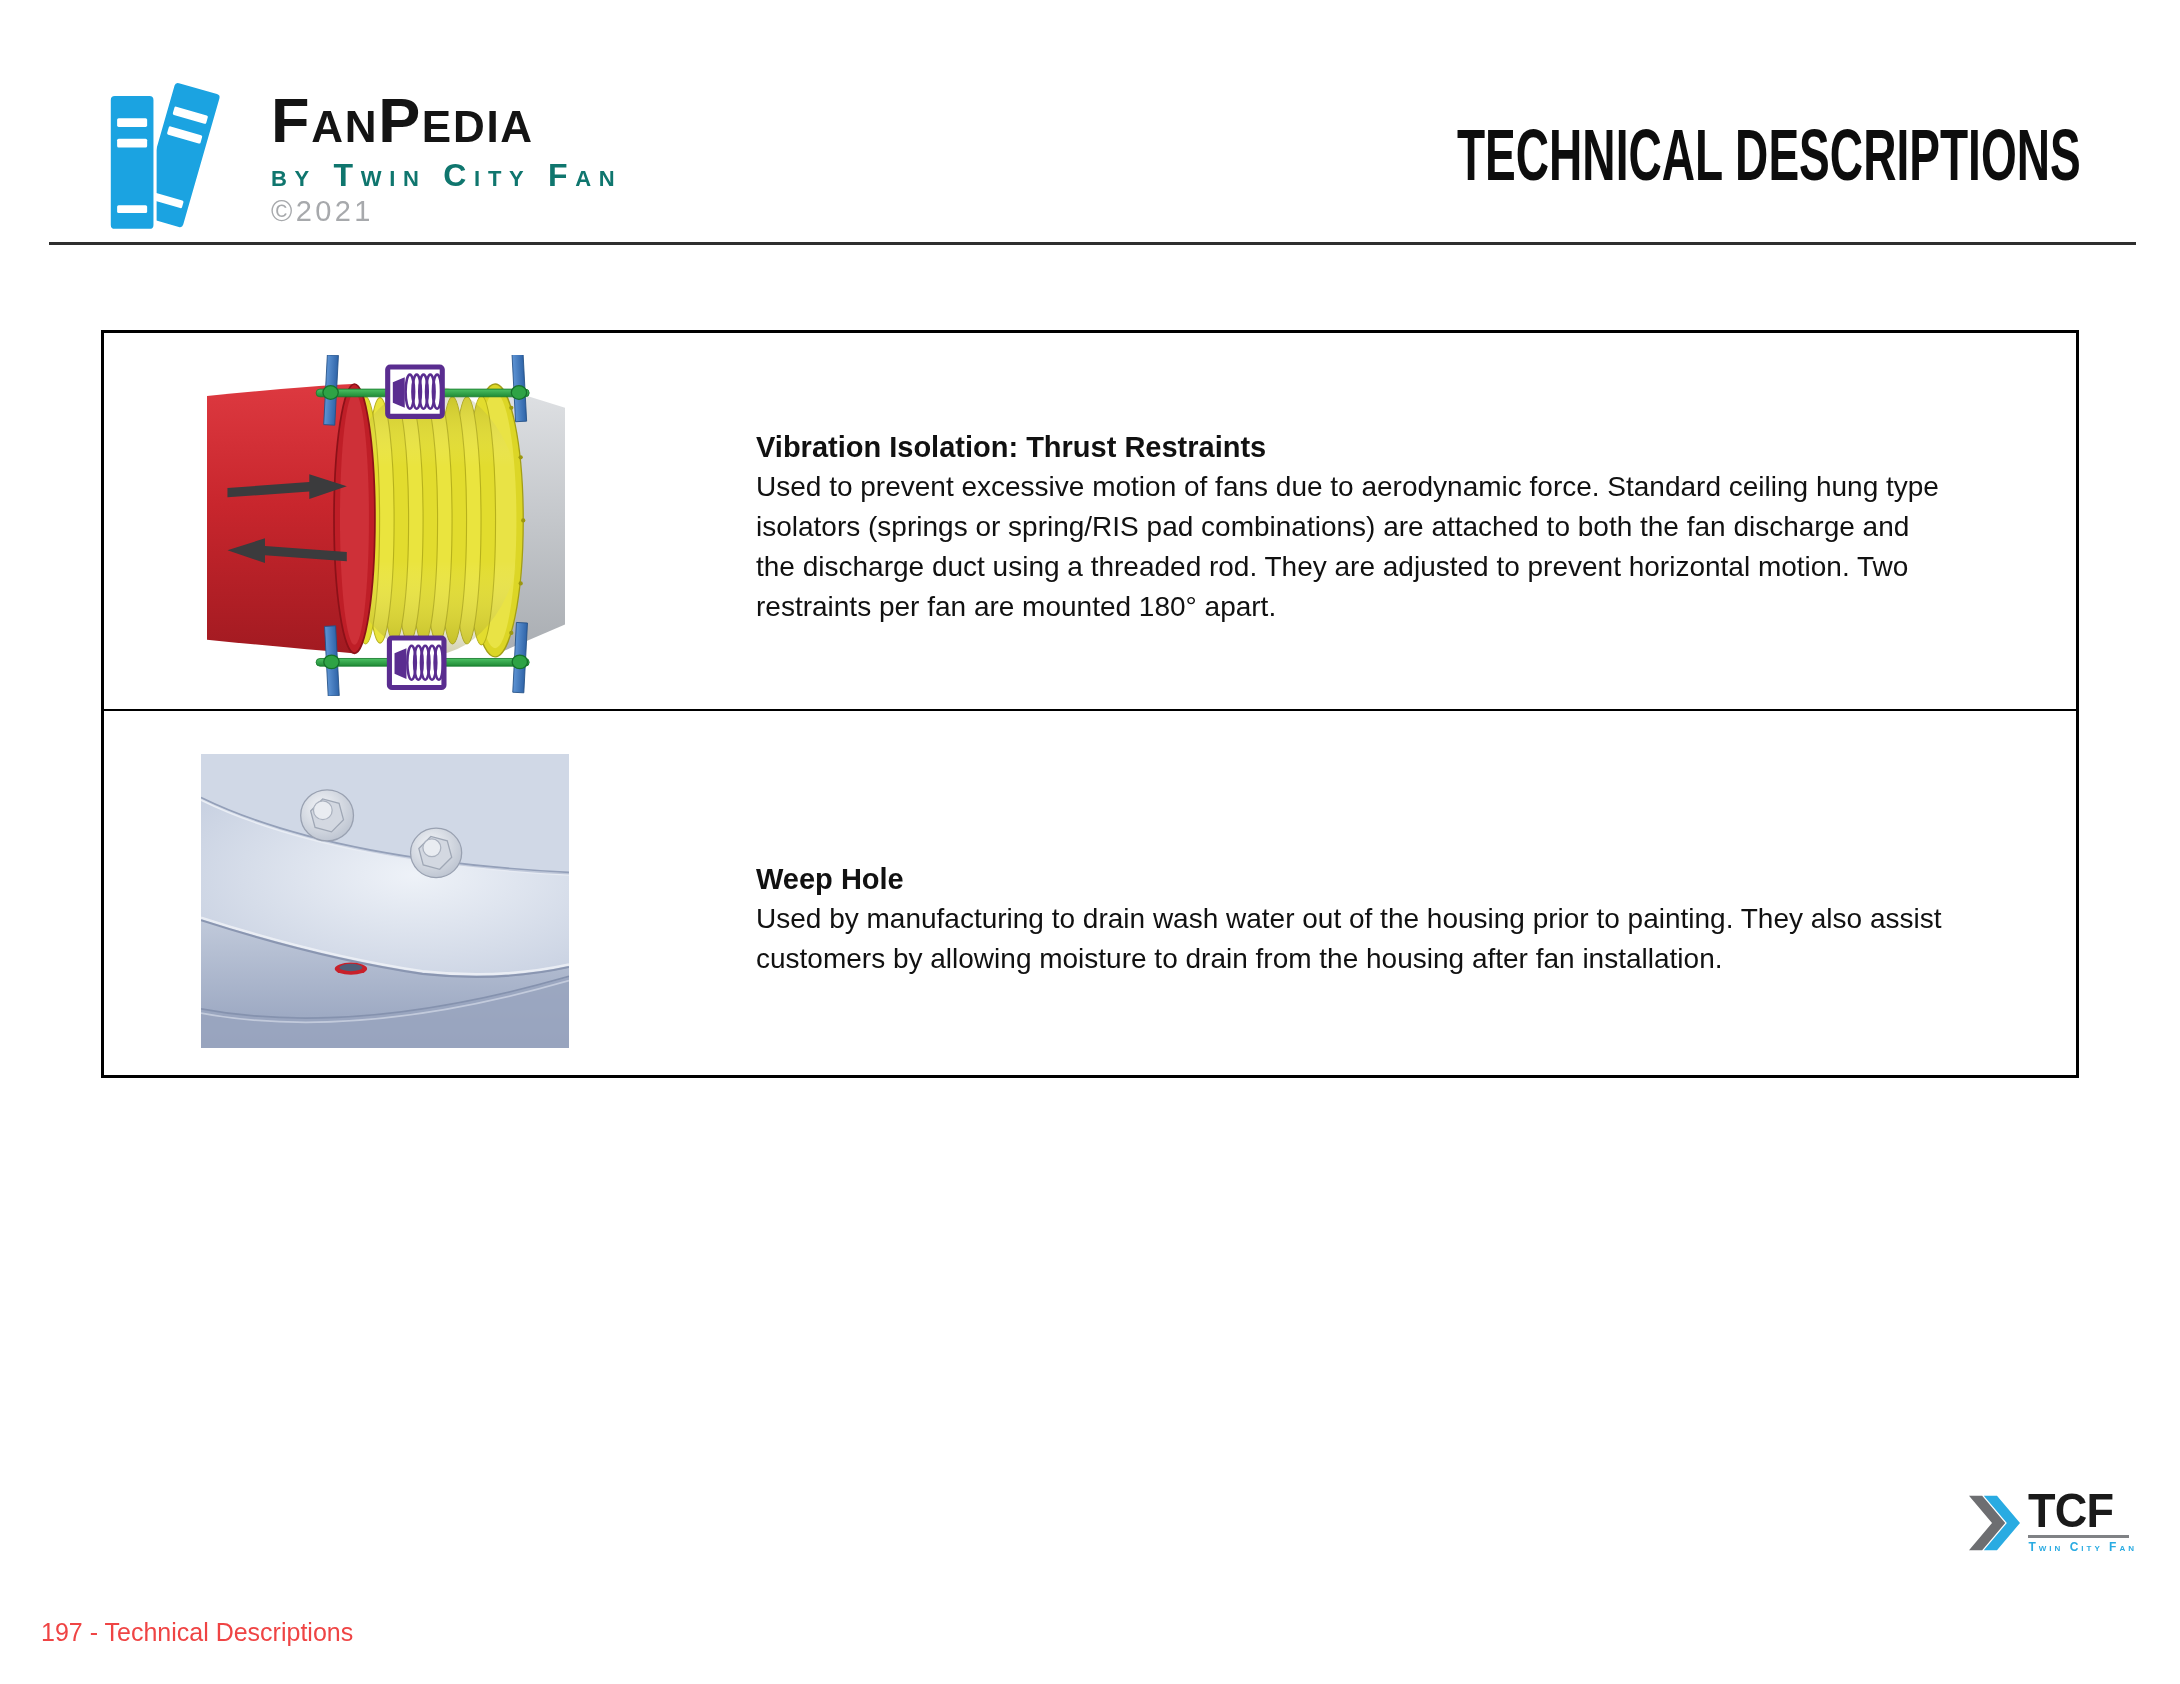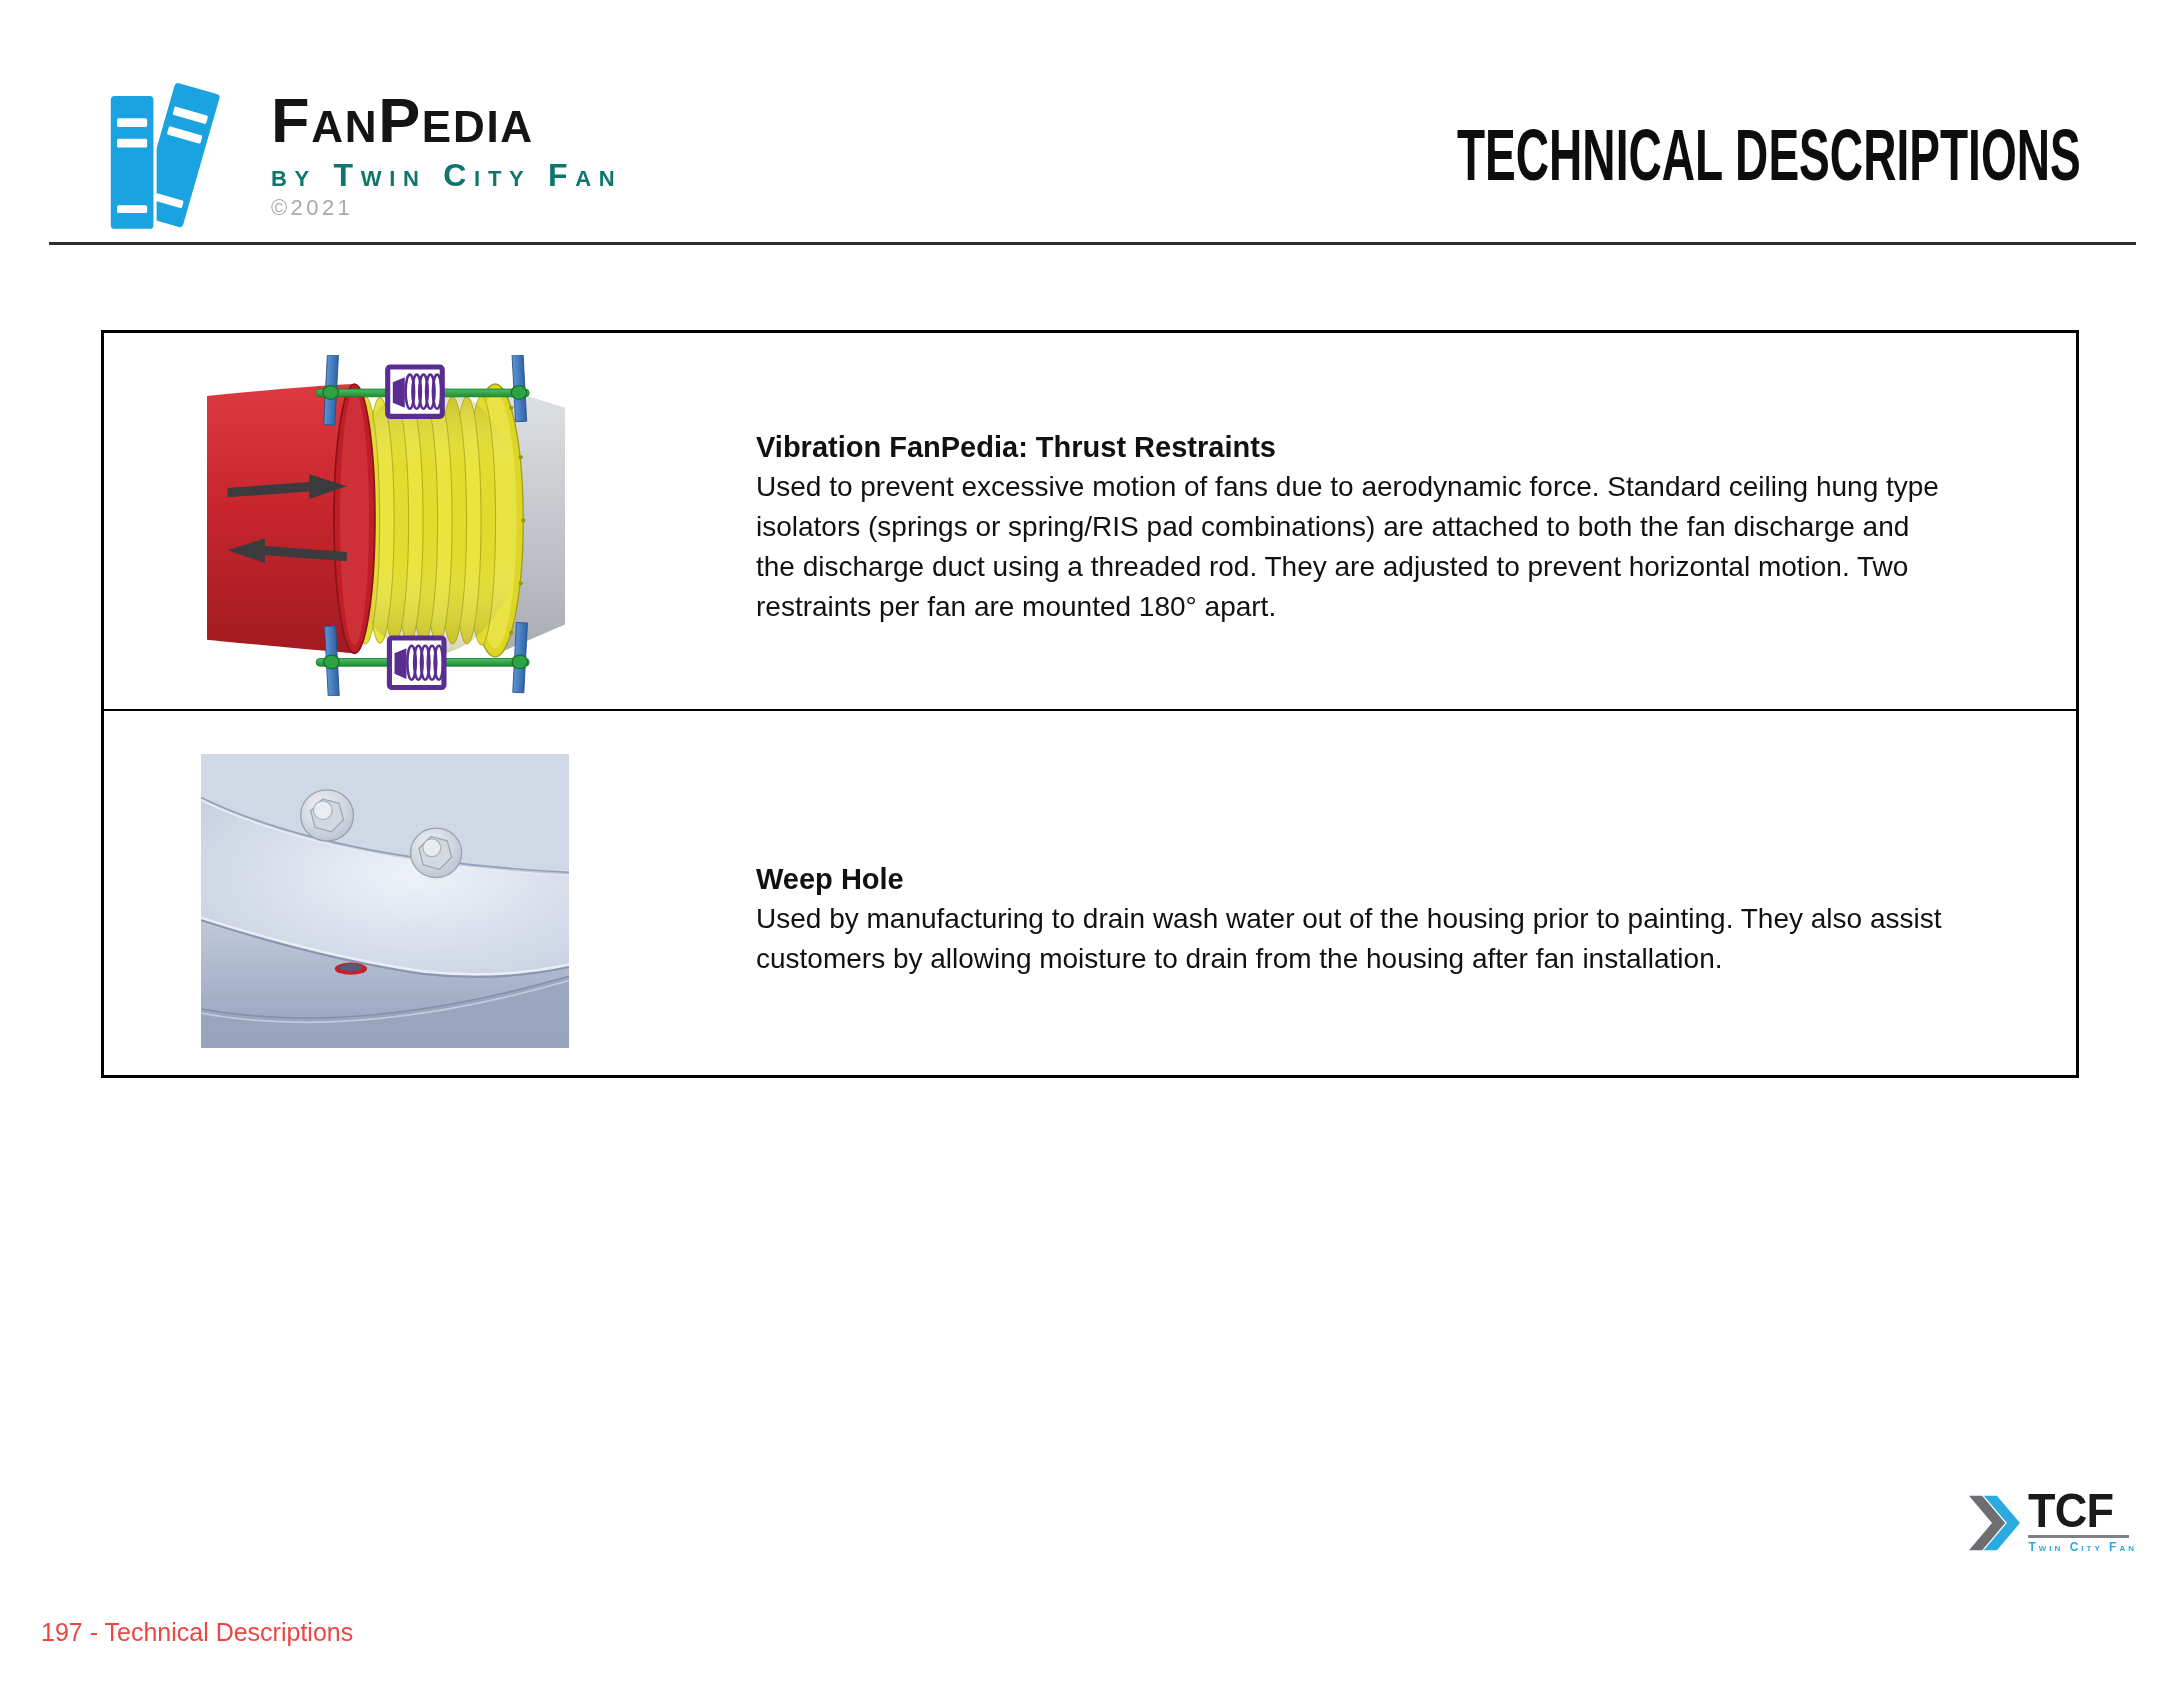--- a/index.html
+++ b/index.html
@@ -17,21 +17,21 @@
   .logo-text{position:absolute;left:271px;top:89px;}
   .logo-title{
     font-size:63px;font-weight:bold;letter-spacing:1.7px;line-height:1;
     font-variant:small-caps;color:#141414;
   }
   .logo-subtitle{
     margin-top:6.8px;font-size:32px;font-weight:bold;letter-spacing:7.7px;
     font-variant:small-caps;color:#0f766e;line-height:1;
   }
   .logo-copyright{
-    margin-top:6px;font-size:22px;letter-spacing:3.4px;color:#a7a9ac;line-height:1;
+    margin-top:6px;font-size:29px;letter-spacing:3.4px;color:#a7a9ac;line-height:1;
   }
   .page-title{
     position:absolute;right:100px;top:119px;margin:0;
     font-size:72px;font-weight:bold;color:#0d0d0d;line-height:1;
     transform:scaleX(0.64);transform-origin:100% 50%;
     white-space:nowrap;
   }
   .header-rule{
     position:absolute;left:49px;top:242px;width:2087px;height:3.4px;background:#2e2e2e;
   }
@@ -197,21 +197,21 @@
             <ellipse cx="240" cy="361" rx="5" ry="20"></ellipse>
               <ellipse cx="248" cy="361" rx="5" ry="20"></ellipse>
             <ellipse cx="256" cy="361" rx="5" ry="20"></ellipse>
               <ellipse cx="264" cy="361" rx="5" ry="20"></ellipse>
             <ellipse cx="272" cy="361" rx="5" ry="20"></ellipse>
           </g>
         </g>
       </svg>
 
       <div class="textblock tb1">
-        <h2>Vibration FanPedia: Thrust Restraints</h2>
+        <h2>Vibration Isolation: Thrust Restraints</h2>
         <p>Used to prevent excessive motion of fans due to aerodynamic force. Standard ceiling hung type
 isolators (springs or spring/RIS pad combinations) are attached to both the fan discharge and
 the discharge duct using a threaded rod. They are adjusted to prevent horizontal motion. Two
 restraints per fan are mounted 180° apart.</p>
       </div>
     </section>
 
     <section class="row row2">
 
       <svg class="illus2" viewBox="0 0 432 345" aria-label="weep-hole-fan-housing-illustration">

